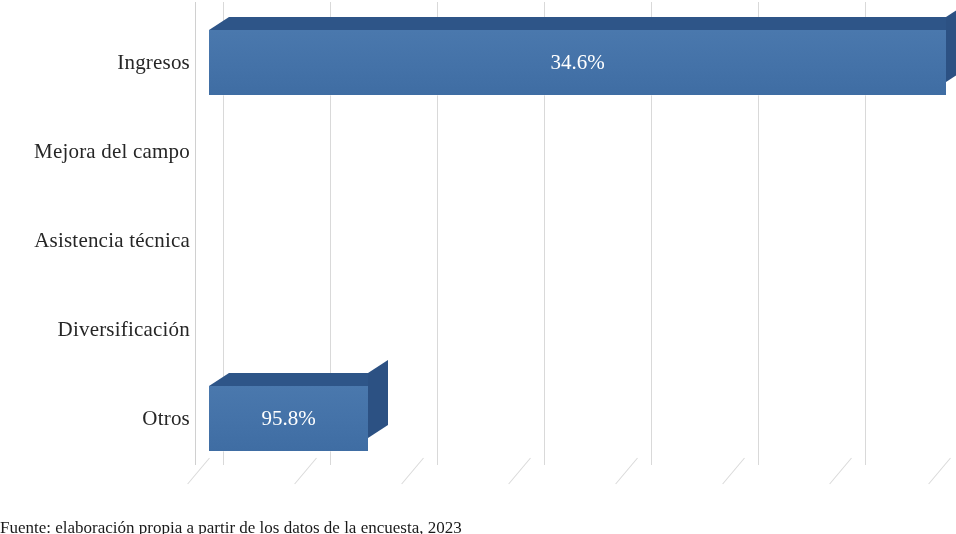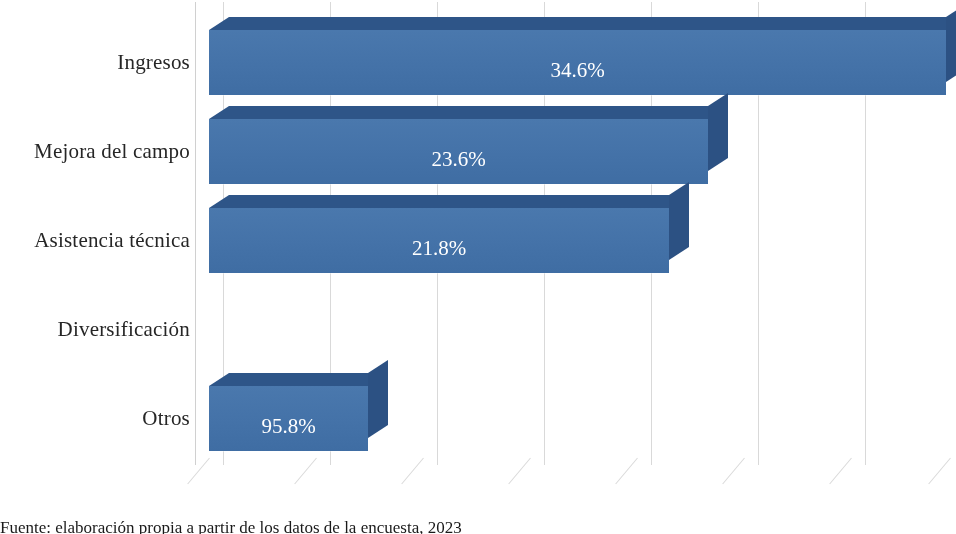--- a/index.html
+++ b/index.html
@@ -105,21 +105,20 @@
   }
   .bar .value {
     position: absolute;
     top: 0;
     height: 65px;
     line-height: 65px;
     color: #ffffff;
     font-size: 21px;
     text-align: center;
     white-space: nowrap;
-    margin-top: 8px;
   }
 
   
   #source-note {
     position: absolute;
     left: 0;
     top: 518px;
     width: 956px;
     font-size: 17px;
     color: #1a1a1a;
@@ -161,33 +160,21 @@
     <div class="cat-label" style="top:317px">Diversificación</div>
     <div class="cat-label" style="top:406px">Otros</div>
 
     <div class="bar" id="bar-0" style="left: 193px; top: 30px; width: 737px;">
       <div class="top" style="width: 737px;"></div>
       <div class="side" style="left: 737px;"></div>
       <div class="front" style="width: 737px;"></div>
       <div class="value" style="width: 737px;">34.6%</div>
     </div>
 
-    <div class="bar" id="bar-1" style="left: 193px; top: 119px; width: 499px;">
-      <div class="top" style="width: 499px;"></div>
-      <div class="side" style="left: 499px;"></div>
-      <div class="front" style="width: 499px;"></div>
-      <div class="value" style="width: 499px;">23.6%</div>
-    </div>
 
-    <div class="bar" id="bar-2" style="left: 193px; top: 208px; width: 460px;">
-      <div class="top" style="width: 460px;"></div>
-      <div class="side" style="left: 460px;"></div>
-      <div class="front" style="width: 460px;"></div>
-      <div class="value" style="width: 460px;">21.8%</div>
-    </div>
 
 
     <div class="bar" id="bar-4" style="left: 193px; top: 386px; width: 159px;">
       <div class="top" style="width: 159px;"></div>
       <div class="side" style="left: 159px;"></div>
       <div class="front" style="width: 159px;"></div>
       <div class="value" style="width: 159px;">95.8%</div>
     </div>
 
   </div>

